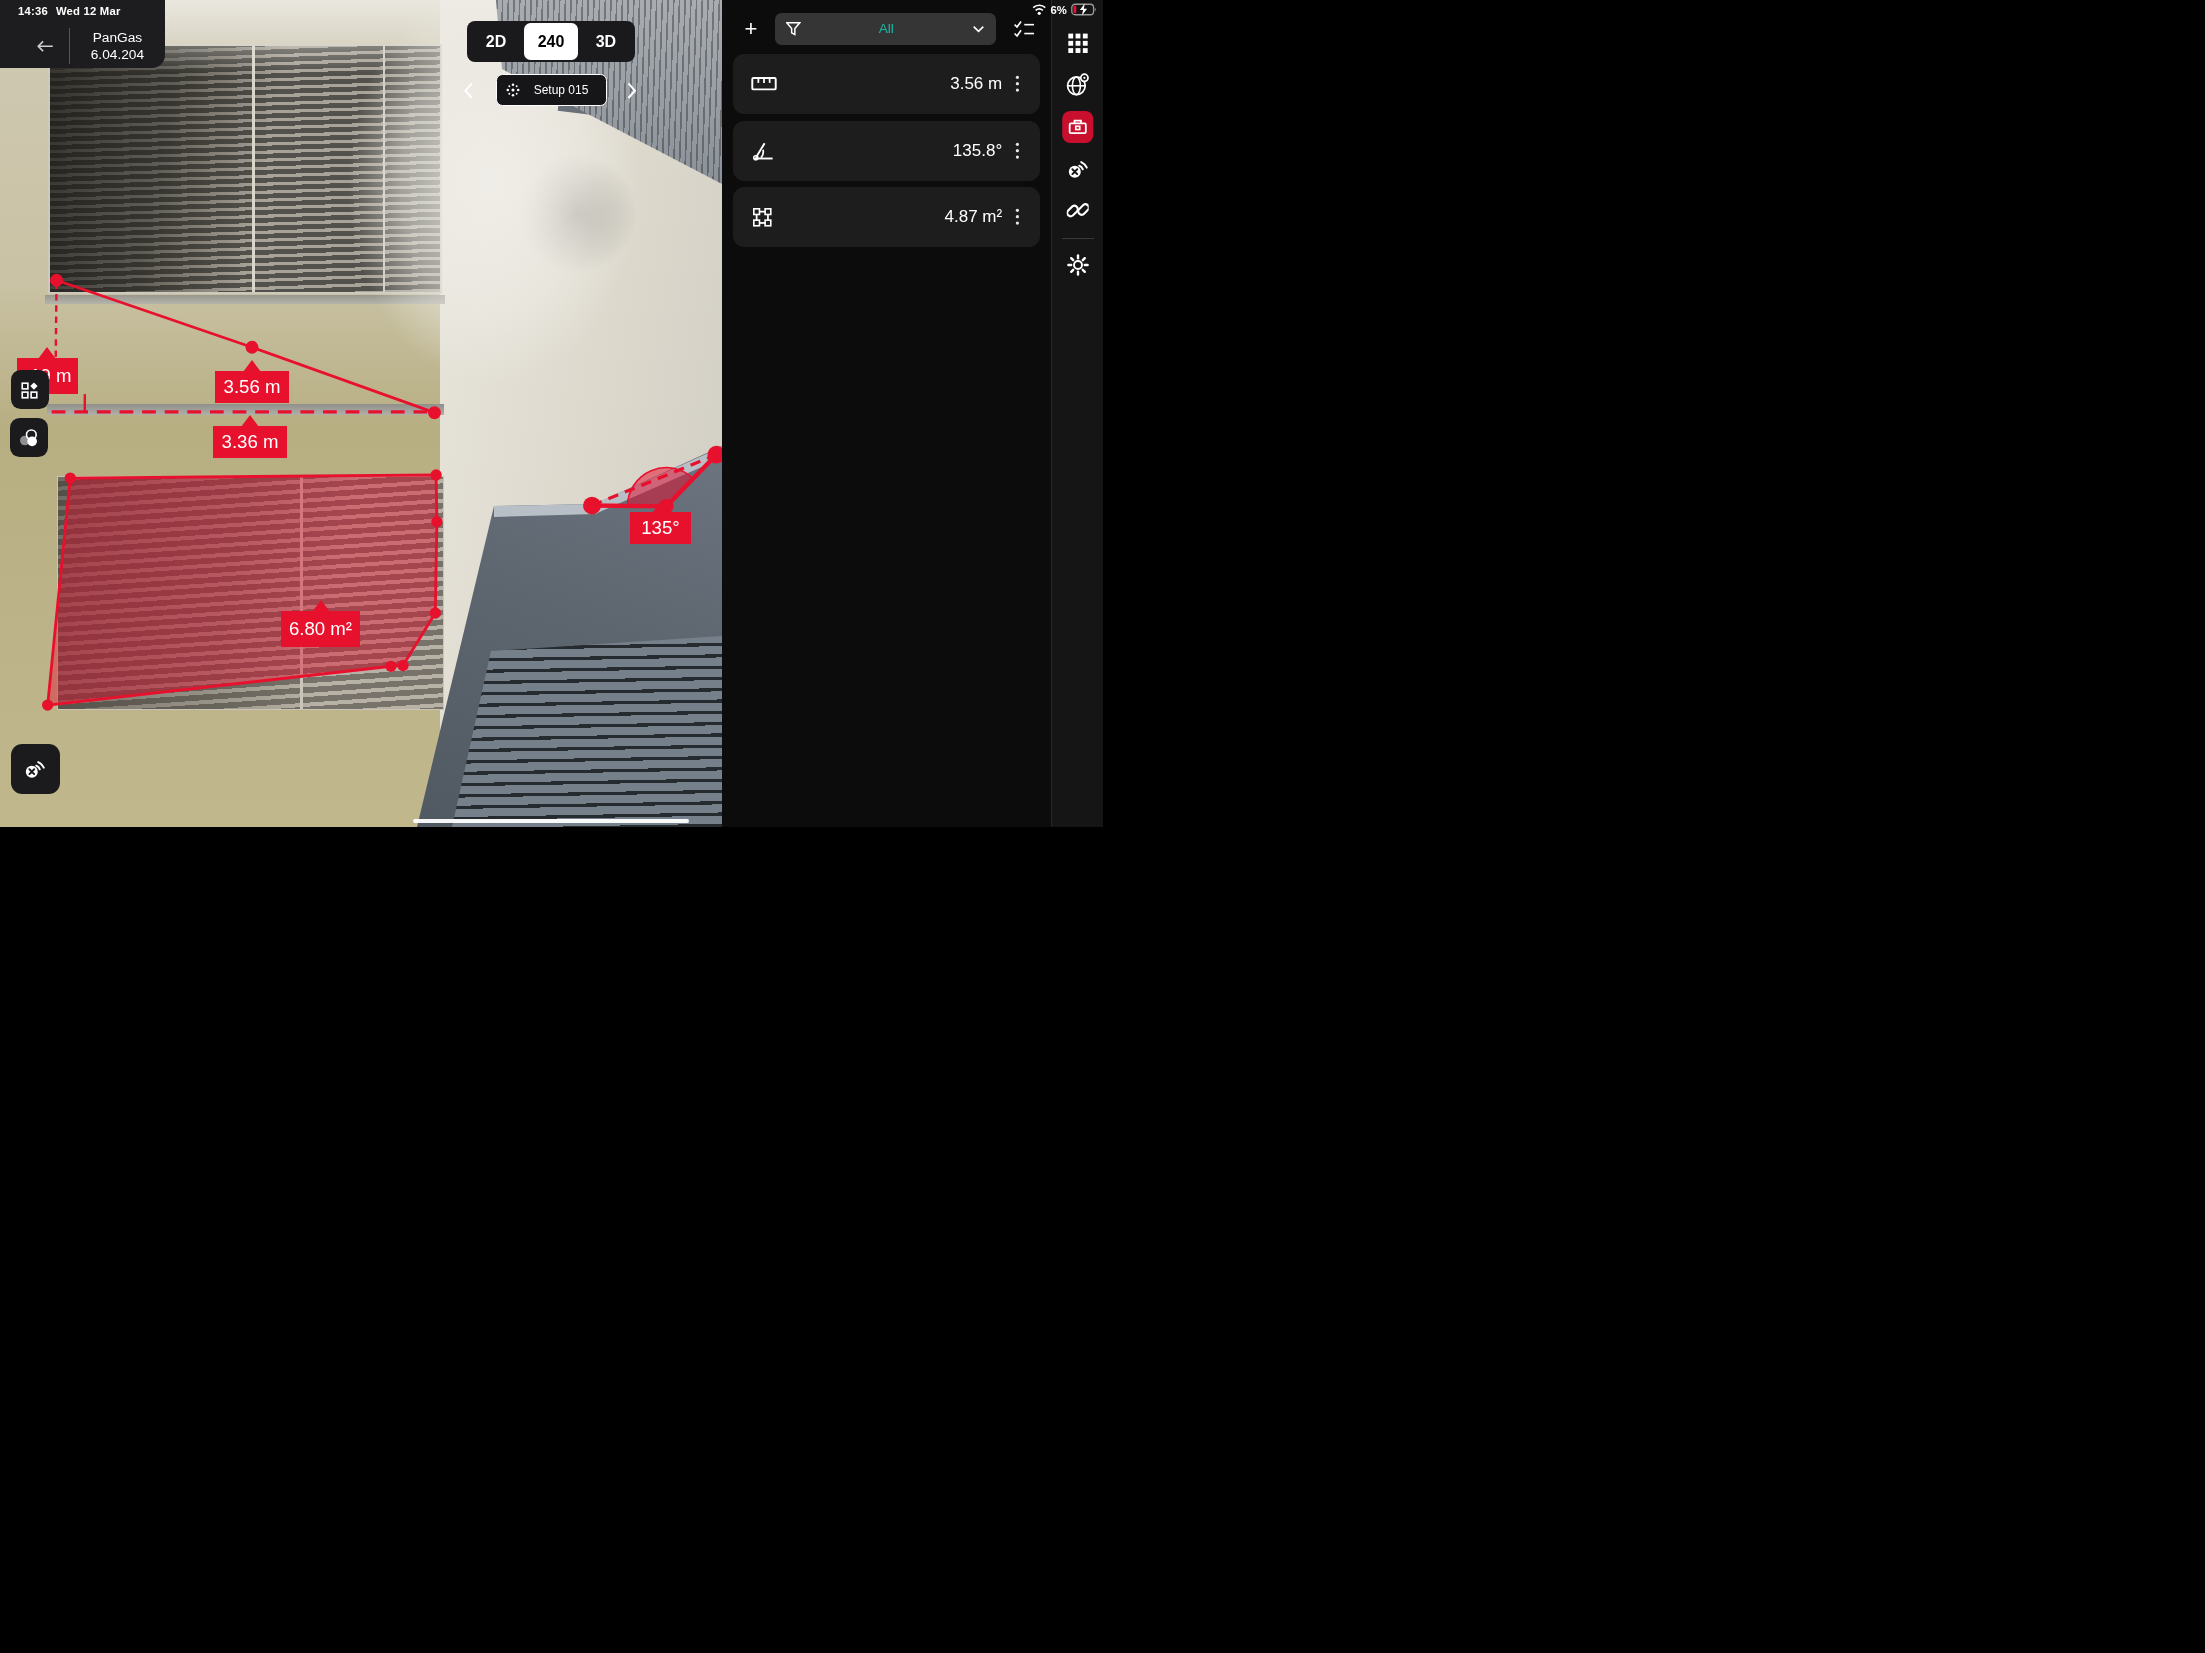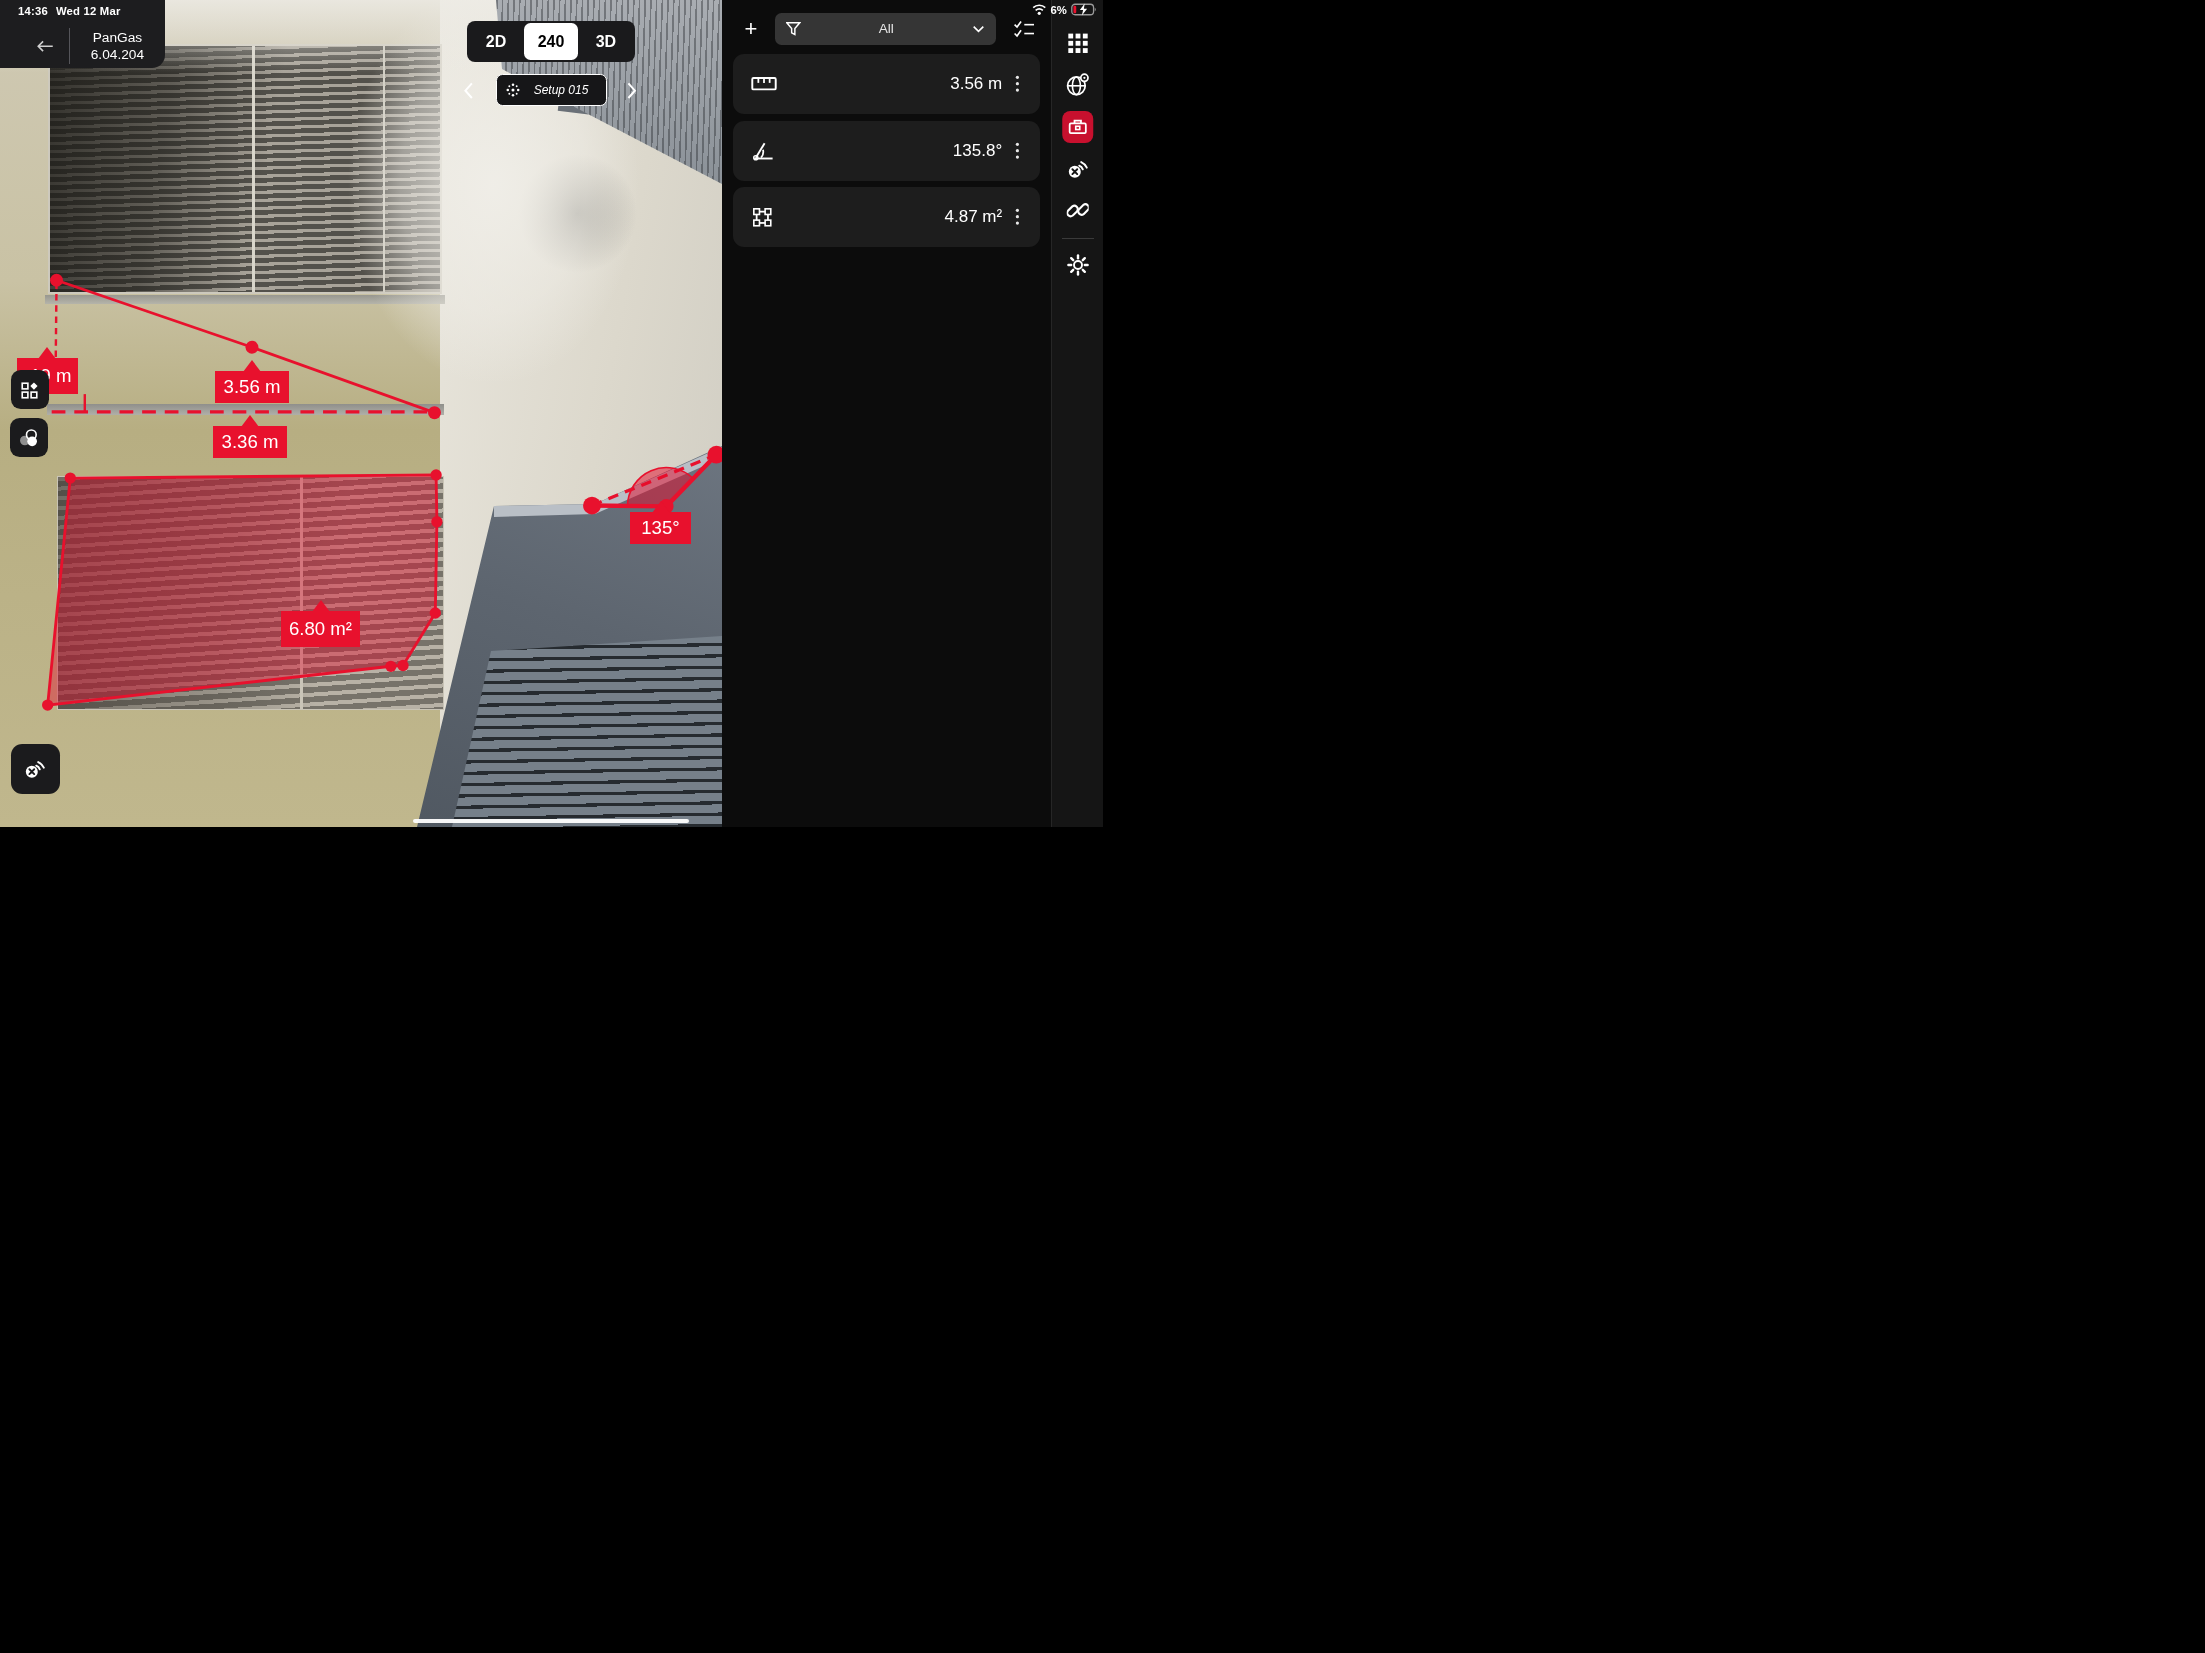--- a/index.html
+++ b/index.html
@@ -85,36 +85,36 @@
   .sb-title { flex:1; text-align:center; font-size:13.7px; line-height:17px; }
 
   
   .seg { position:absolute; left:467px; top:21px; width:168px; height:41px; background:#1a1a1c;
       border-radius:8px; display:flex; padding:1.6px;font-weight:bold; }
   .seg-opt { flex:1; display:flex; align-items:center; justify-content:center; color:#fff; font-size:16px; border-radius:6.5px; }
   .seg-opt.sel { background:#fff; color:#000; }
 
   
   .setup-pill { position:absolute; left:496px; top:74px; width:111px; height:32px; background:#161618;
-      border:1.2px solid #fff; border-radius:6.5px; display:flex; align-items:center; gap:3px; padding:0 8px; color:#fff;font-style:italic; }
+      border:1.2px solid #fff; border-radius:6.5px; display:flex; align-items:center; gap:3px; padding:0 8px; color:#fff; }
   .setup-label { font-size:12px; flex:1; text-align:center; }
   .chev { position:absolute; top:81px; }
   #chev-left { left:463px; } #chev-right { left:626px; }
 
   
   .panel { position:absolute; left:722px; top:0; width:329px; height:827px; background:#0c0c0c; }
   .panel-header { height:58px; background:#202020; display:flex; align-items:center; padding:0 16px 0 21px; }
   .panel-title { color:#fff; font-size:20px; }
   .close-btn { margin-left:auto; width:22px; height:22px; border-radius:50%; background:#fff; color:#141414;
       display:flex; align-items:center; justify-content:center; font-size:11.3px; font-weight:700; }
   .filter-row { display:flex; align-items:center; margin:13px 13px 9.7px 13px; }
   .plus-btn { width:32px; text-align:center; font-size:22px; color:#fff; font-weight:400; }
   .filter-dd { flex:1; height:31.5px; background:#353535; border-radius:6.5px; display:flex; align-items:center;
       padding:0 11.3px; margin:0 14.5px 0 8px; }
-  .dd-label { flex:1; text-align:center; color:#e5e5e5; font-size:13.7px; }
+  .dd-label { flex:1; text-align:center; color:#14b8a6; font-size:13.7px; }
   .checklist-btn { width:27.4px; display:flex; justify-content:center; }
   .mrow { margin:0 11.3px 6.5px 11.3px; height:60px; background:#1d1d1d; border-radius:11.3px;
       display:flex; align-items:center; padding:0 6.5px 0 18px; }
   .mrow-icon { width:39px; display:flex; align-items:center; }
   .mrow-val { margin-left:auto; color:#fff; font-size:17px; }
   .mrow-dots { width:31px; display:flex; justify-content:center; }
 
   
   .rail { position:absolute; left:1051px; top:0; width:52px; height:827px; background:#151515; border-left:0.8px solid #262626; }
   .rail-item { position:absolute; left:50%; transform:translateX(-50%); display:flex; align-items:center; justify-content:center; }

